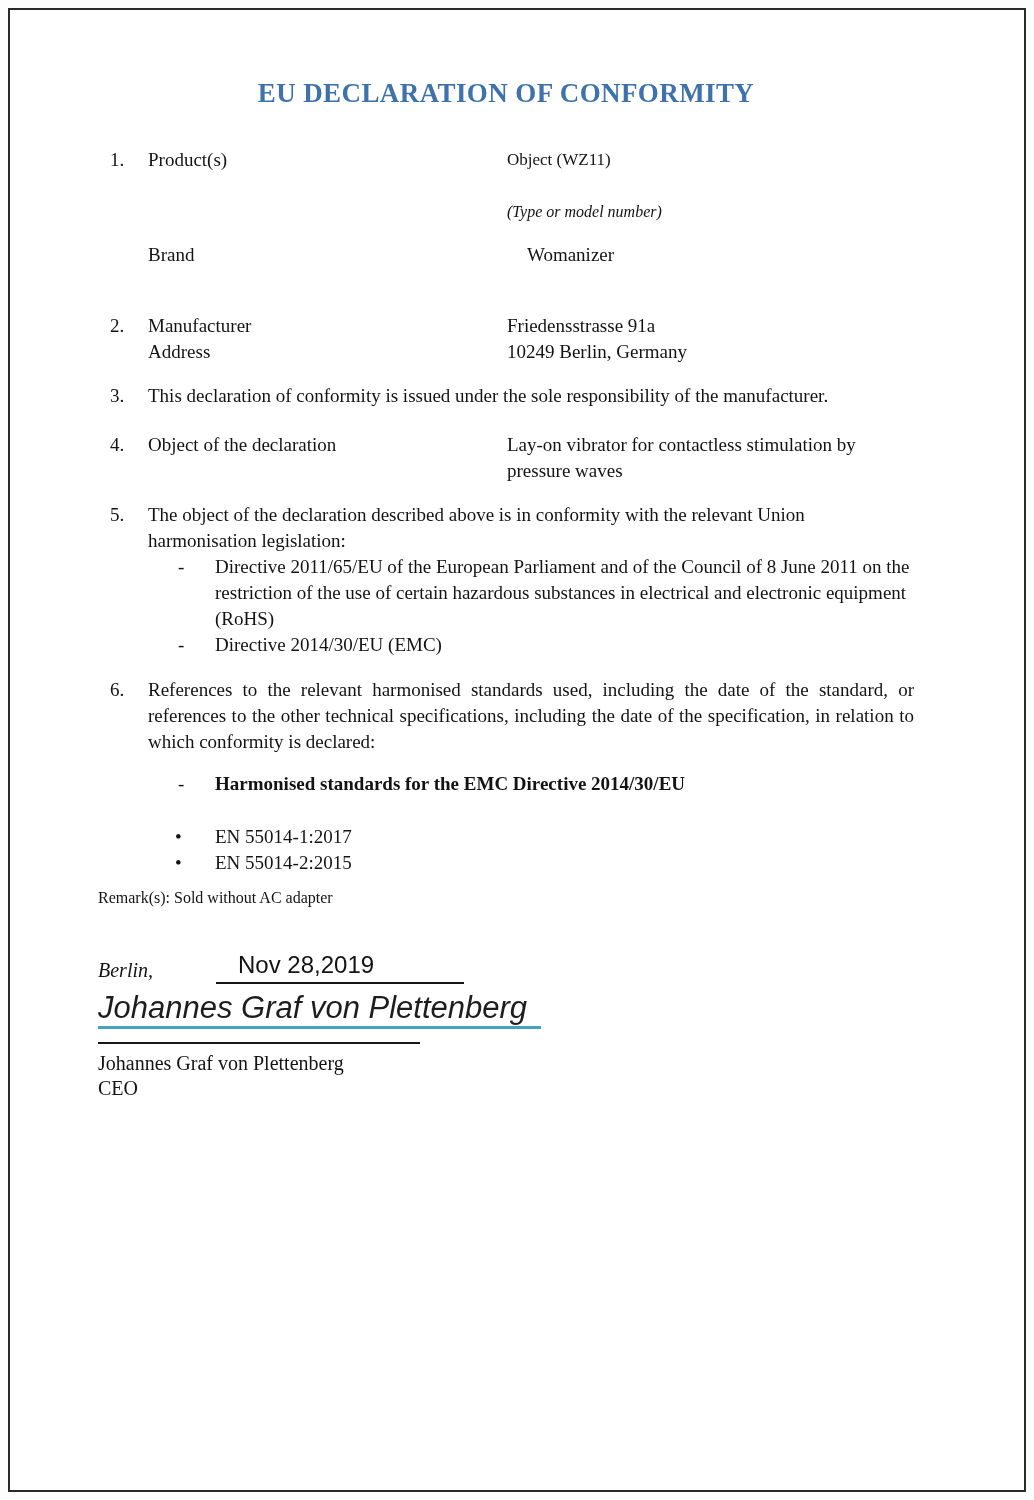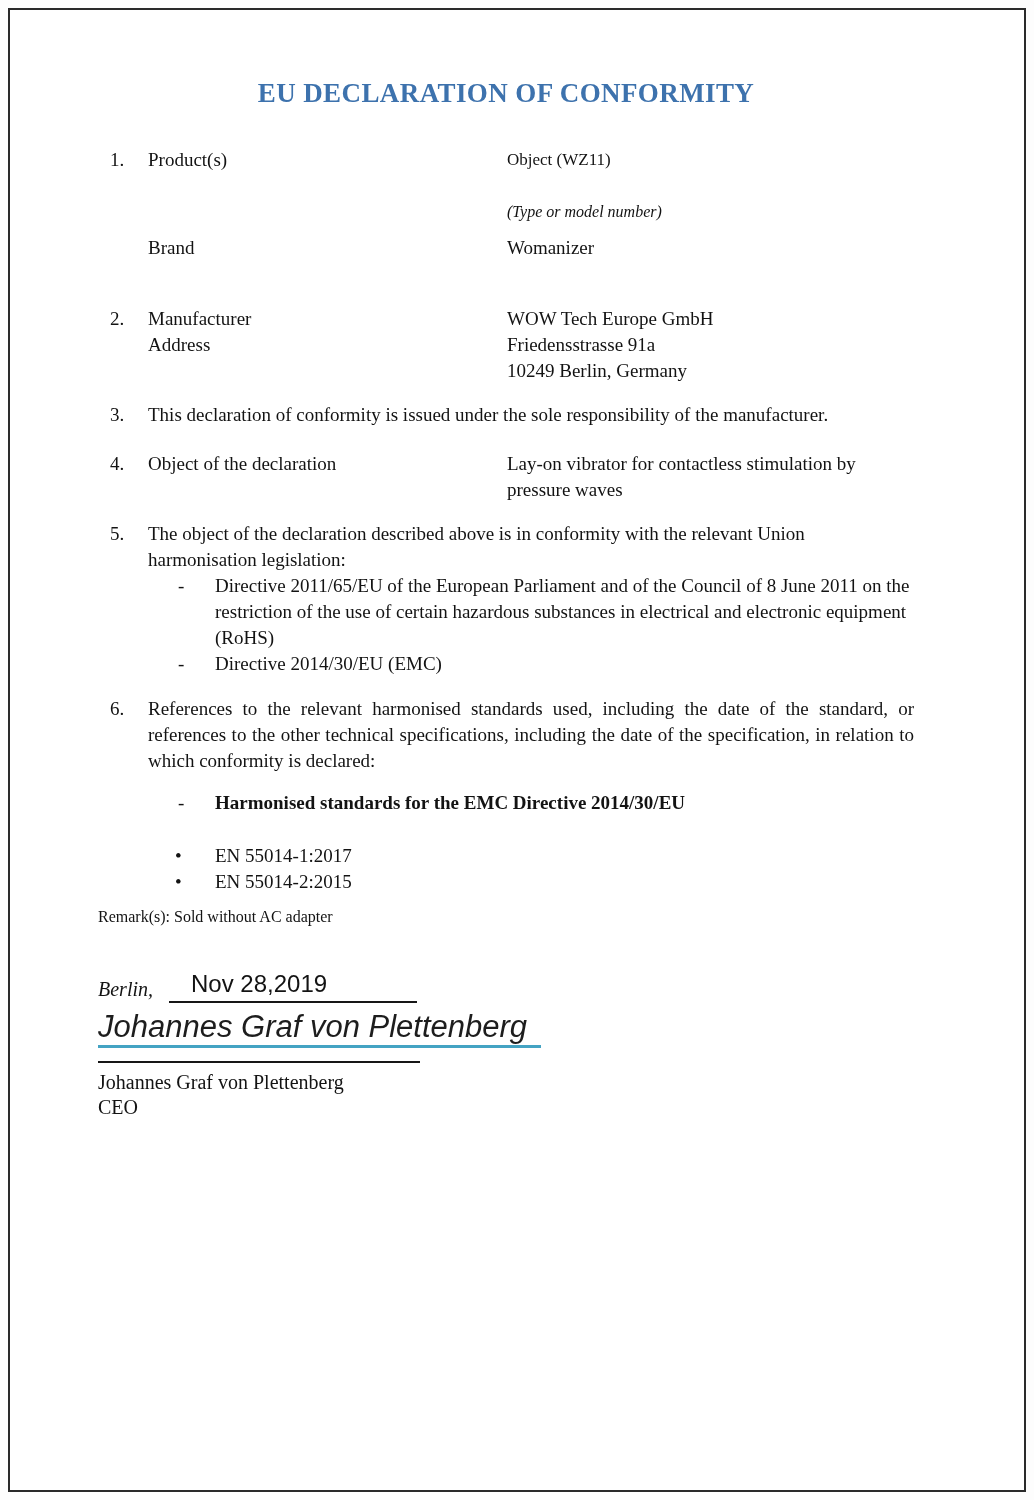--- a/index.html
+++ b/index.html
@@ -25,36 +25,36 @@
   .sec {
     display:grid; grid-template-columns:38px 1fr;
     font-size:19px; line-height:26px;
     margin-left:12px;
   }
   .num { font-weight:normal; }
   .cols { display:grid; grid-template-columns:359px 1fr; }
   .lbl { font-weight:normal; }
   .val-sm { font-size:17px; }
   .type-note { font-style:italic; font-size:16px; margin-top:26px;font-family:Liberation Serif, serif; }
-  .brand-row { margin-top:10px; }
+  .brand-row { margin-top:17px;gap:20px; }
   .sec-product { margin-bottom:45px; }
   .sec-manufacturer { margin-bottom:18px; }
   .sec-responsibility { margin-bottom:23px; }
   .sec-object { margin-bottom:18px; }
   .sec-legislation { margin-bottom:19px; }
   .sec-standards { margin-bottom:10px; }
   .dashlist { margin-left:30px; }
   .dashrow { display:grid; grid-template-columns:37px 1fr; }
   .just { text-align:justify; }
   .std-heading { margin-top:16px; margin-bottom:27px; font-weight:bold; }
   .bullets { margin-left:27px; }
   .bulrow { display:grid; grid-template-columns:40px 1fr; }
   .remark { font-size:16px; line-height:22px; margin-top:11px; }
   .sig-block { margin-top:43px; }
-  .place-row { display:flex; align-items:flex-end; }
+  .place-row { display:flex; align-items:flex-end;gap:47px; }
   .place { font-style:italic; font-size:20px; padding-bottom:2px; }
   .date-field {
     margin-left:16px; width:226px;
     border-bottom:2px solid #161616;
     font-family:"Liberation Sans", sans-serif;
     font-size:24px; line-height:26px;
     padding:0 0 4px 22px;
   }
   .esign {
     display:inline-block;
@@ -100,21 +100,20 @@
   </section>
 
   <section class="sec sec-manufacturer">
     <div class="num">2.</div>
     <div class="cols">
       <div>
         <div class="lbl">Manufacturer</div>
         <div class="lbl">Address</div>
       </div>
       <div>
-        <div>WOW Tech Europe GmbH</div>
         <div>Friedensstrasse 91a</div>
         <div>10249 Berlin, Germany</div>
       </div>
     </div>
   </section>
 
   <section class="sec sec-responsibility">
     <div class="num">3.</div>
     <div>This declaration of conformity is issued under the sole responsibility of the manufacturer.</div>
   </section>

